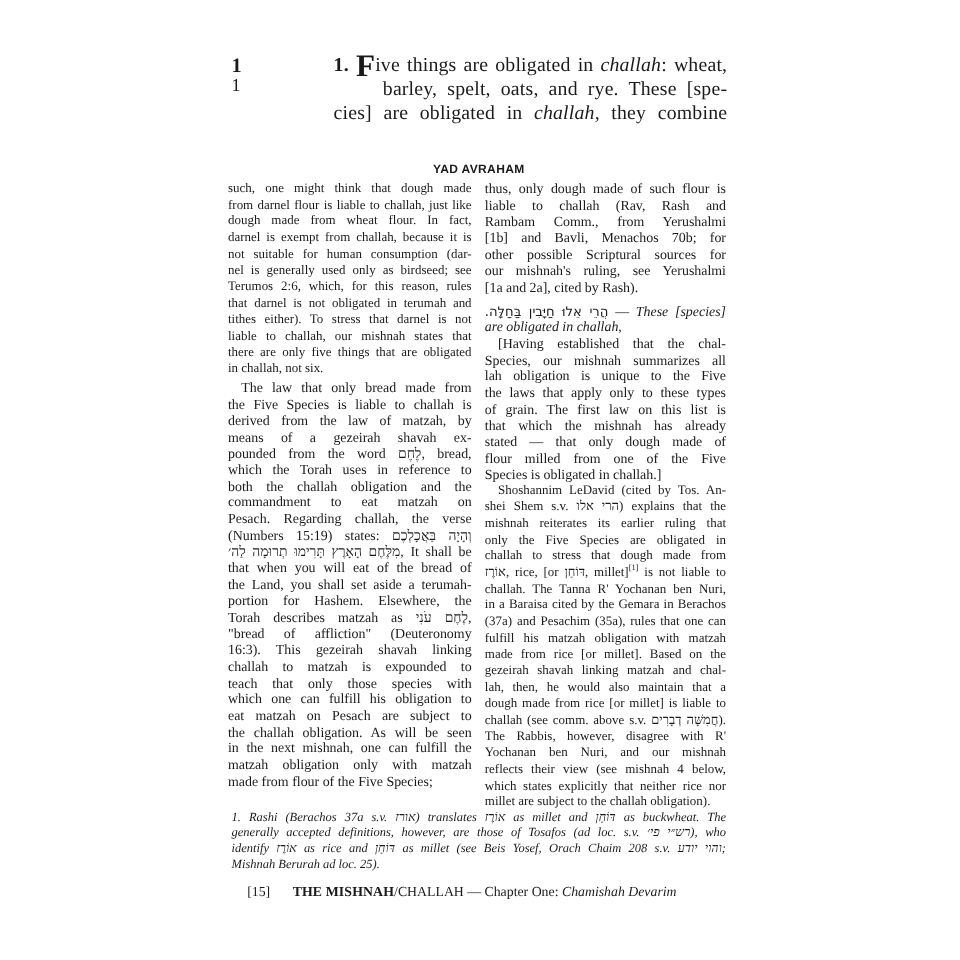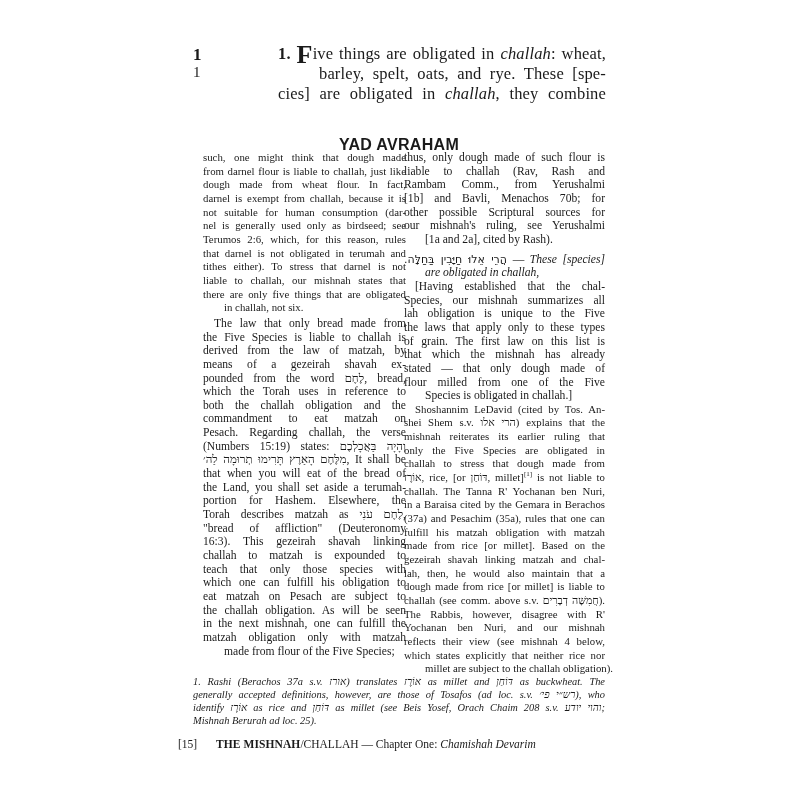--- a/index.html
+++ b/index.html
@@ -6,36 +6,36 @@
     body { width: 800px; height: 800px; position: relative; overflow: hidden;
       font-family: "Liberation Serif", "DejaVu Serif", serif; color: #1a1a1a; }
     .chapter-num { position: absolute; left: 193px; font-weight: bold; font-size: 17px; line-height: 17px; }
     .chapter-num.n1 { top: 46px; }
     .chapter-num.n2 { top: 64px; font-weight: normal; font-size: 15px; }
     .mishnah { position: absolute; left: 278px; top: 44px; width: 328px; font-size: 16.5px; line-height: 20px; text-align: justify; text-align-last: justify; letter-spacing: 0.15px; }
     .mishnah .line { display: block; text-align: justify; text-align-last: justify; }
     .mishnah .indent { padding-left: 41px; }
     .mishnah .num { font-weight: bold; }
     .mishnah .dropcap { font-size: 26px; font-weight: bold; line-height: 18px; vertical-align: -4px; }
-    .section-heading { position: absolute; left: 193px; width: 412px; top: 136px; text-align: center; font-family: "Liberation Sans", "DejaVu Sans", sans-serif; font-weight: bold; font-size: 16px; letter-spacing: 0.3px; }
+    .section-heading { position: absolute; left: 193px; width: 412px; top: 136px; text-align: center; font-family: "Liberation Sans", "DejaVu Sans", sans-serif; font-weight: bold; font-size: 10px; letter-spacing: 0.3px; }
     .col { position: absolute; top: 151px; font-size: 11.6px; line-height: 13.65px; text-align: justify; }
-    .col.left { left: 203px; width: 203px; }
+    .col.left { left: 190px; width: 203px; }
     .col.right { left: 404px; width: 201px; }
     .col p { margin: 0; }
     .col p.small { font-size: 10.8px; }
     .col p.gap { margin-top: 6px; }
     .col .line { display: block; text-align: justify; text-align-last: justify; white-space: nowrap; overflow: visible; }
-    .col .line.last { text-align-last: left; margin-left: 21px; }
+    .col .line.last { text-align-last: left; }
     .heb { font-family: "DejaVu Sans", sans-serif; font-size: 11px; direction: rtl; unicode-bidi: embed; }
     i { }
     sup { font-size: 7px; line-height: 0; }
     .footnotes { position: absolute; left: 193px; top: 675px; width: 412px; font-size: 10.4px; line-height: 13px; text-align: justify; }
     .footnotes .line { display: block; text-align: justify; text-align-last: justify; white-space: nowrap; font-style: italic; }
     .footnotes .line.last { text-align-last: left; }
-    .footer { position: absolute; left: 178px; top: 738px; font-size: 11.5px; white-space: nowrap; }
+    .footer { position: absolute; left: 206px; top: 738px; font-size: 11.5px; white-space: nowrap; }
     .footer .page { display: inline-block; width: 35px; }
     .footer .running { font-weight: bold; letter-spacing: 0.1px; }
   </style>
 </head>
 <body>
 
 <div class="chapter-num n1">1</div>
 <div class="chapter-num n2">1</div>
 
 <div class="mishnah">

